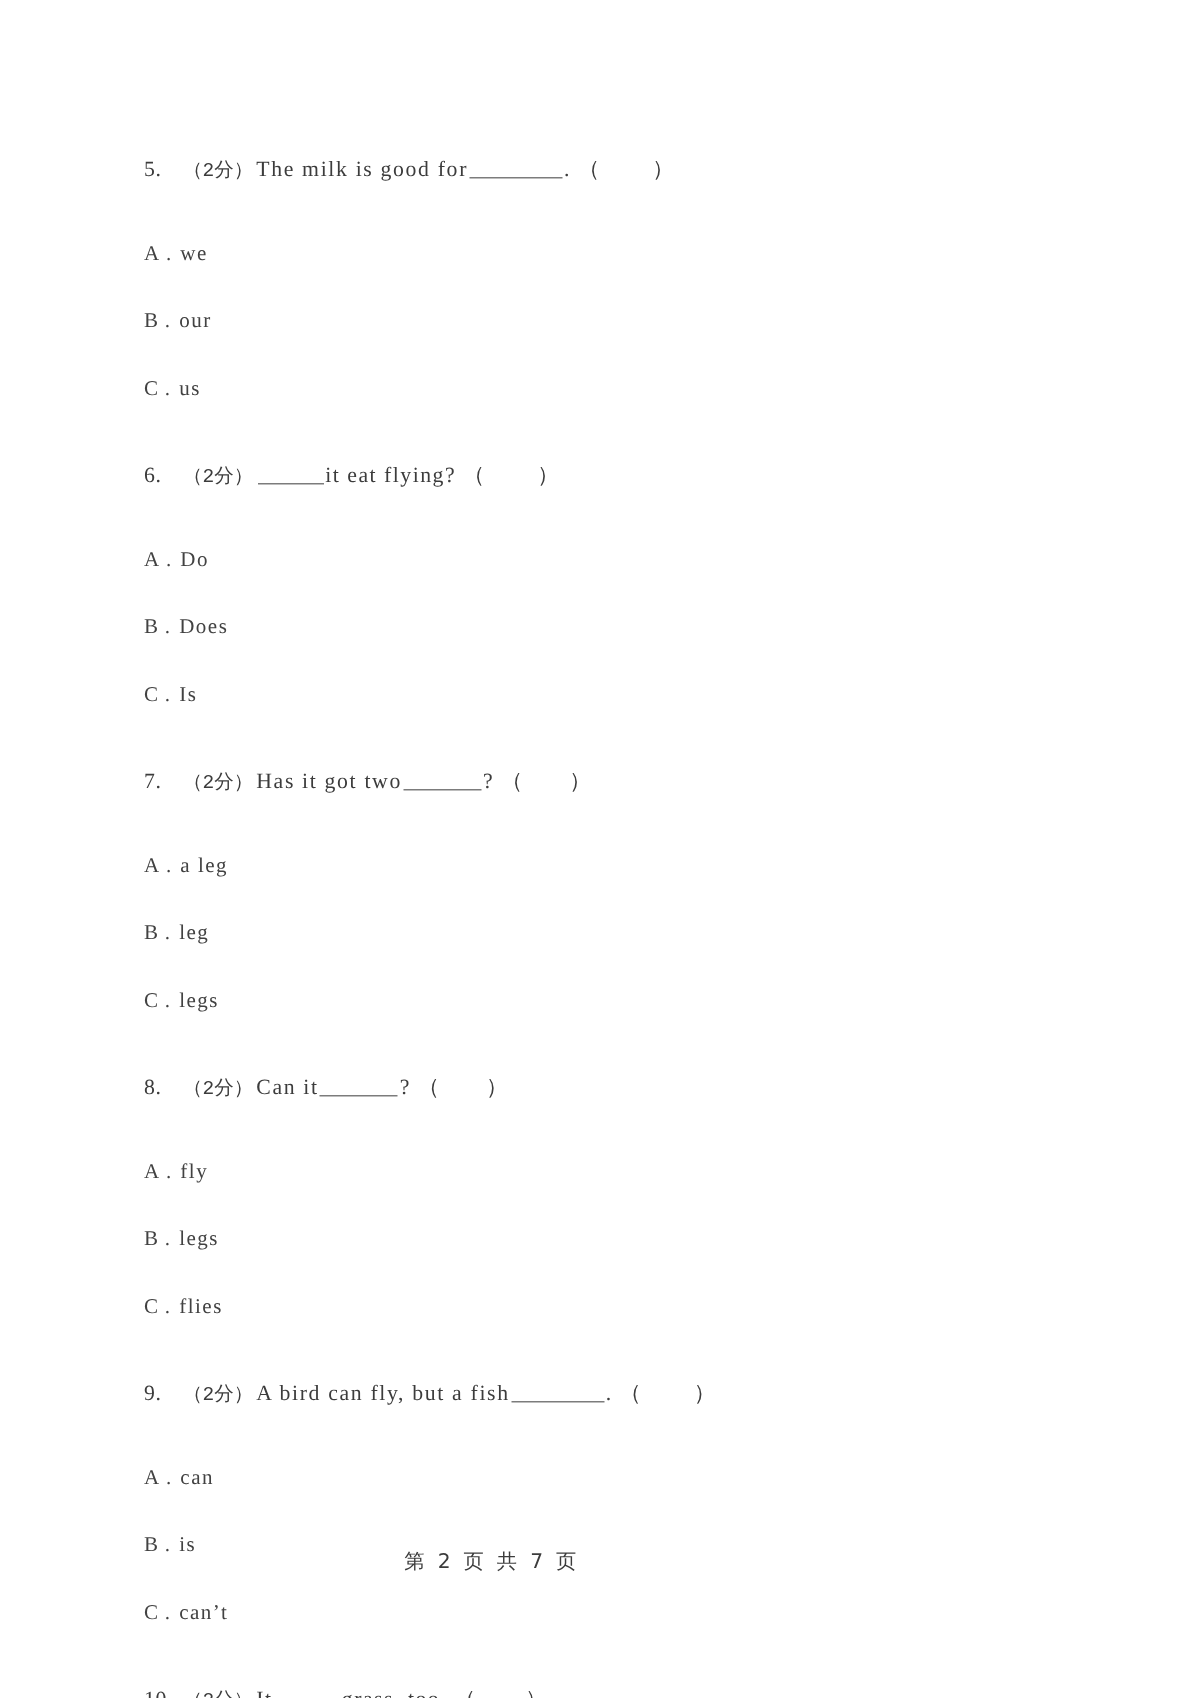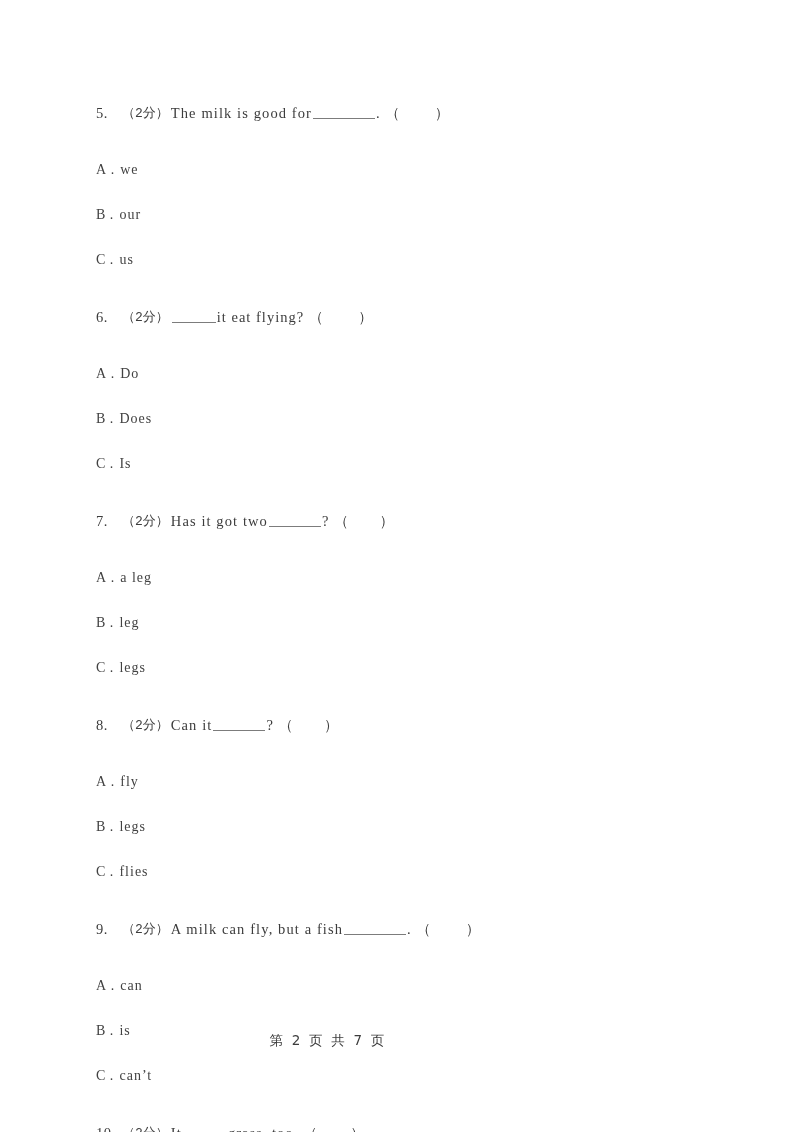--- a/index.html
+++ b/index.html
@@ -247,21 +247,21 @@
         <span class="opt-text">flies</span>
       </div>
     </div>
 
     <div class="q-gap"></div>
 
     <div class="question-block">
       <div class="q-stem">
         <span class="q-num">9.</span>
         <span class="q-score">（2分）</span>
-        <span class="q-text">A milk can fly, but a fish </span>
+        <span class="q-text">A bird can fly, but a fish </span>
         <span class="blank long"></span>
         <span class="q-paren">. （</span>
         <span class="q-paren" style="padding-left:34px">）</span>
       </div>
       <div class="q-before-opts"></div>
       <div class="option-row">
         <span class="opt-letter">A</span>
         <span class="opt-dot">.</span>
         <span class="opt-text">can</span>
       </div>

